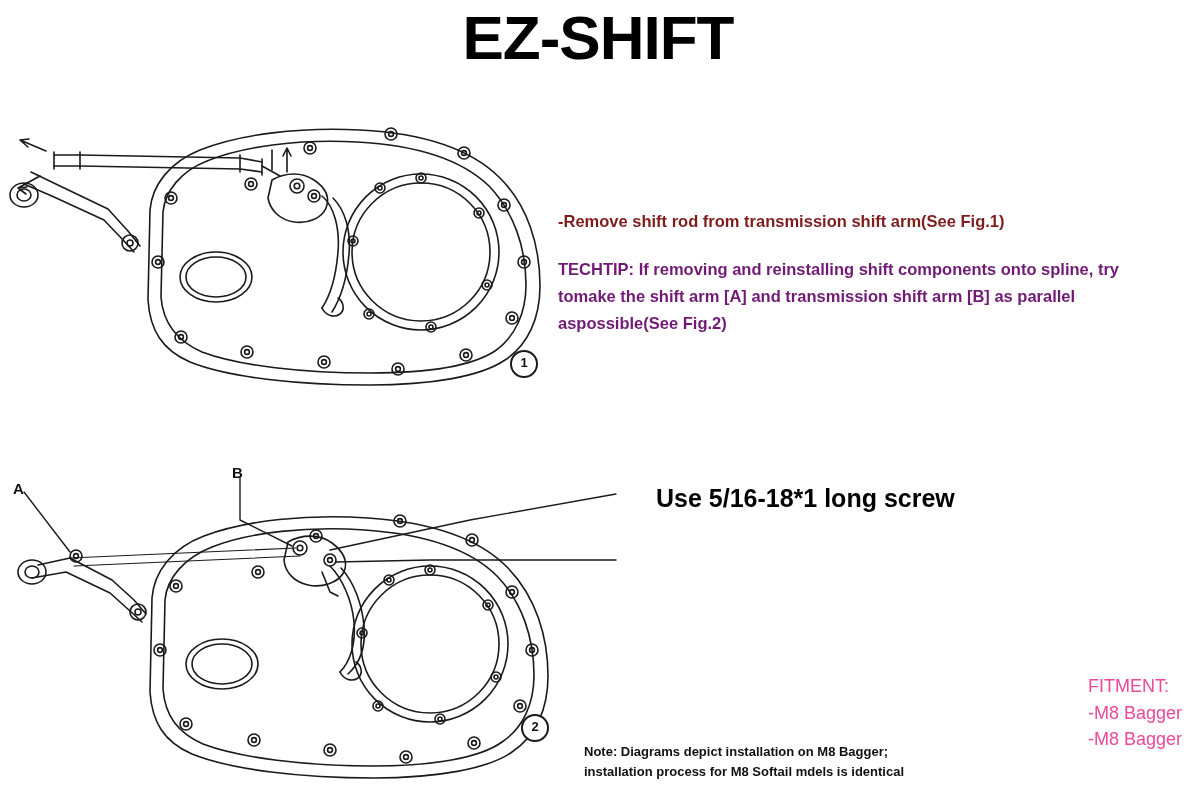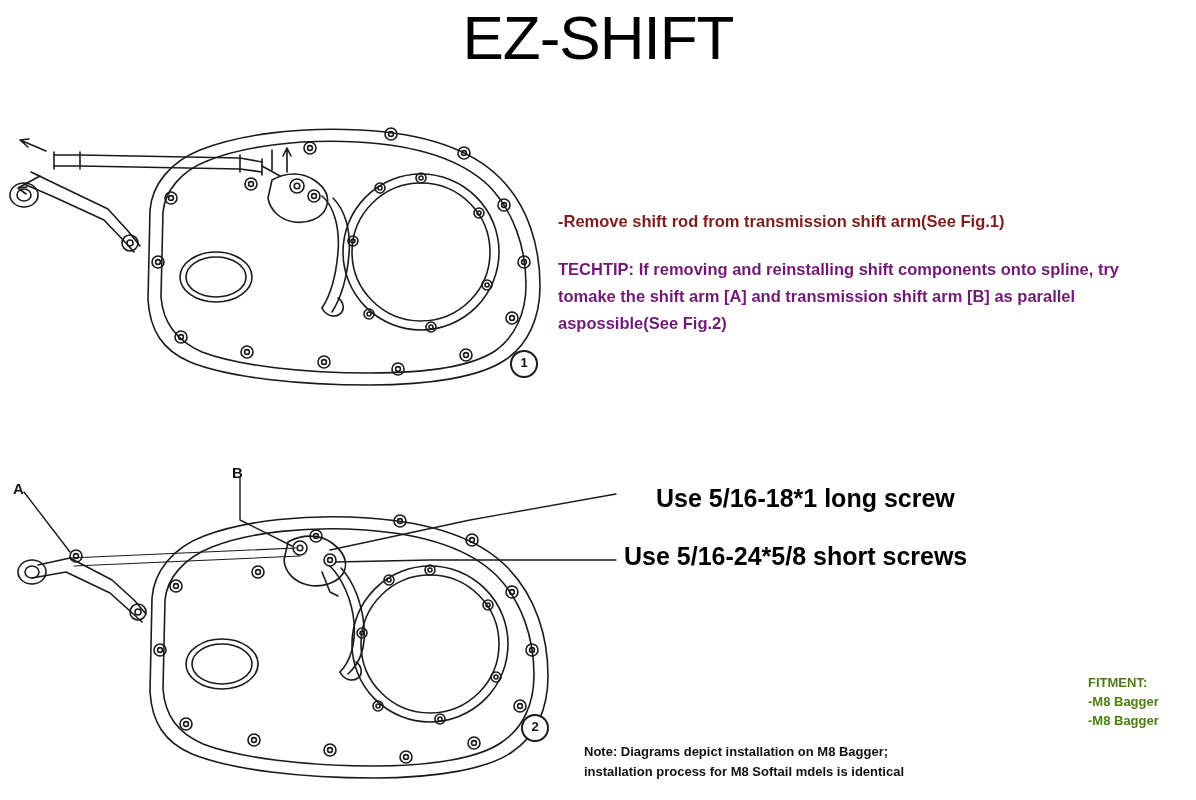--- a/index.html
+++ b/index.html
@@ -20,21 +20,21 @@
   }
 
   
   .title {
     position: absolute;
     left: 0;
     top: 2px;
     width: 1196px;
     text-align: center;
     font-size: 62px;
-    font-weight: 400;
+    font-weight: 700;
     letter-spacing: -1px;
     color: #000000;
     font-family: "Liberation Sans", sans-serif;
   }
 
   .subtitle {
     position: absolute;
     left: 560px;
     top: 100px;
     font-size: 22px;
@@ -74,24 +74,24 @@
     white-space: nowrap;
   }
   .callout-1 { left: 656px; top: 484px; }
   .callout-2 { left: 624px; top: 542px; }
 
   
   .fitment {
     position: absolute;
     left: 1088px;
     top: 673px;
-    font-size: 13px;
-    font-weight: 700;
+    font-size: 18px;
+    font-weight: 400;
     line-height: 1.48;
-    color: #4d7c0f;
+    color: #ec4899;
   }
 
   
   .note {
     position: absolute;
     left: 584px;
     top: 742px;
     font-size: 13px;
     font-weight: 700;
     line-height: 1.5;
@@ -331,21 +331,20 @@
       <path d="M616 560 L 430 560 L 336 562" stroke-width="1.4"></path>
     </g>
   </svg>
 
   <div class="instructions">
     <div class="instr-line">-Remove shift rod from transmission shift arm(See Fig.1)</div>
     <div class="techtip">TECHTIP: If removing and reinstalling shift components onto spline, try tomake the shift arm [A] and transmission shift arm [B] as parallel aspossible(See Fig.2)</div>
   </div>
 
   <div class="callout callout-1">Use 5/16-18*1 long screw</div>
-  <div class="callout callout-2">Use 5/16-24*5/8 short screws</div>
 
   <div class="fignum fignum-1">1</div>
   <div class="fignum fignum-2">2</div>
 
   <div class="partlabel label-a">A</div>
   <div class="partlabel label-b">B</div>
 
   <div class="fitment">
     <div>FITMENT:</div>
     <div>-M8 Bagger</div>

